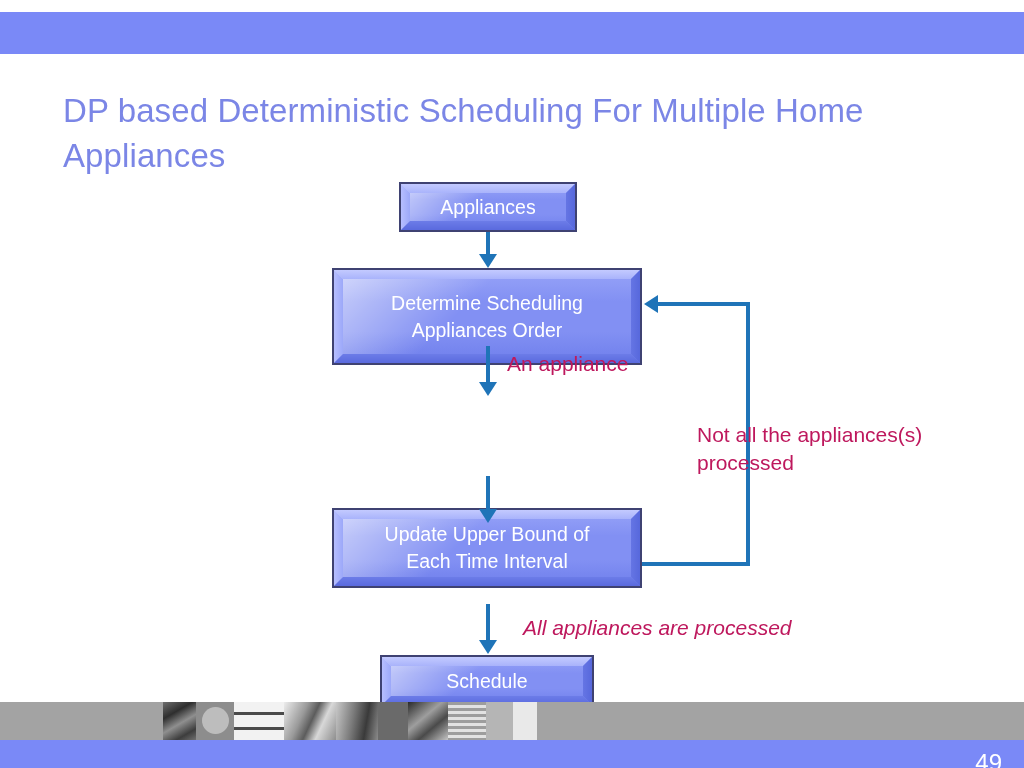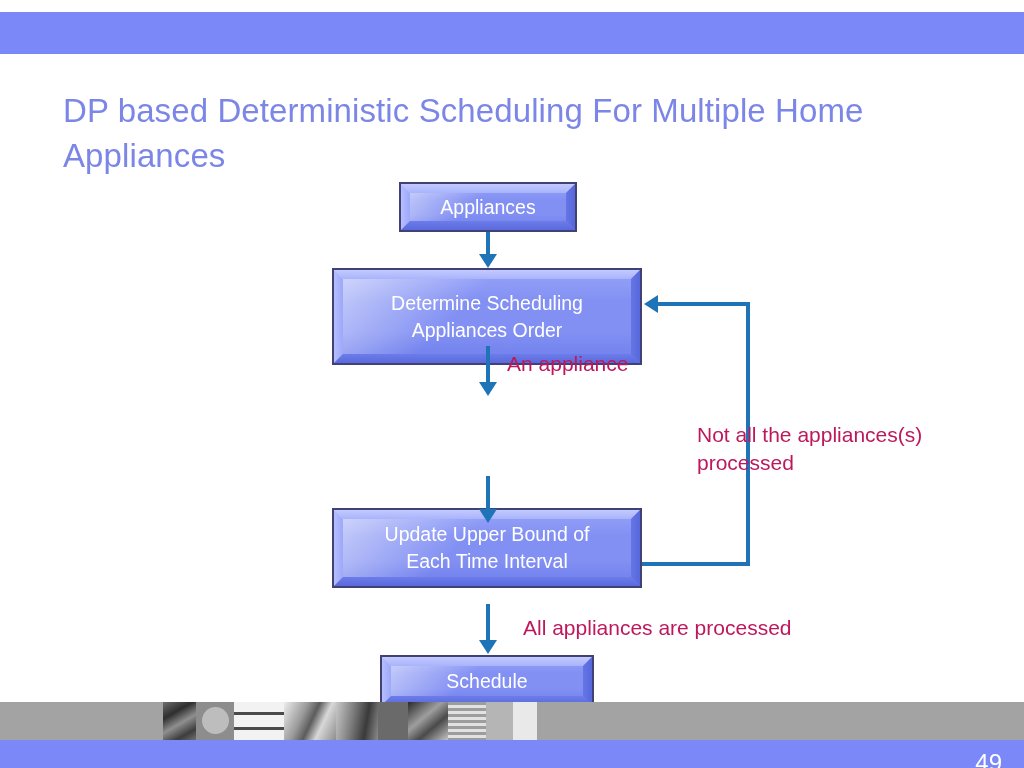--- a/index.html
+++ b/index.html
@@ -164,21 +164,21 @@
   
   .label {
     position: absolute;
     color: #be185d;
     font-size: 21px;
     line-height: 28px;
     white-space: pre-line;
   }
   #lbl-an-appliance   { left: 507px; top: 338px; }
   #lbl-not-all        { left: 697px; top: 409px; width: 290px; }
-  #lbl-all-processed  { left: 523px; top: 602px; }
+  #lbl-all-processed  { left: 523px; top: 602px; font-style: italic; }
 </style>
 </head>
 <body>
 
 <div id="slide">
 
   <div class="top-band"></div>
 
   <div class="title">DP based Deterministic Scheduling For Multiple Home Appliances</div>
 

